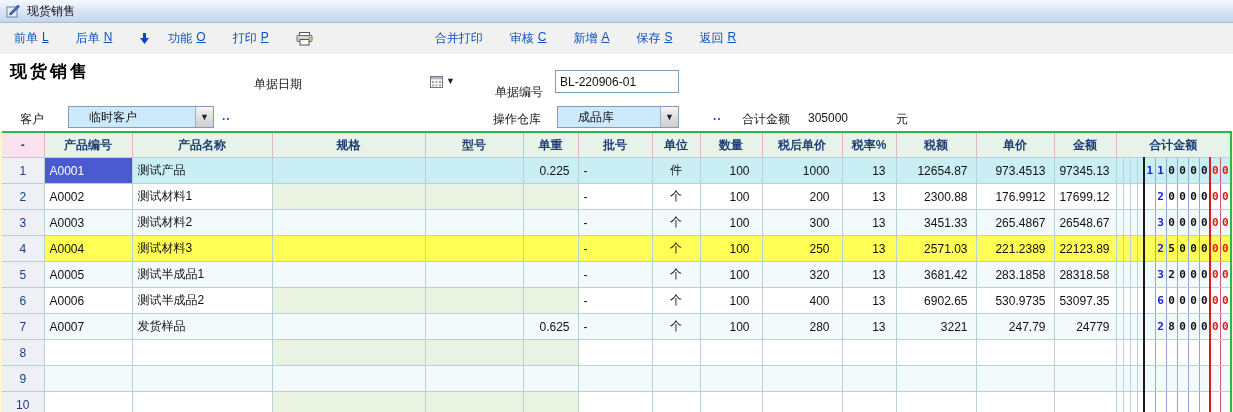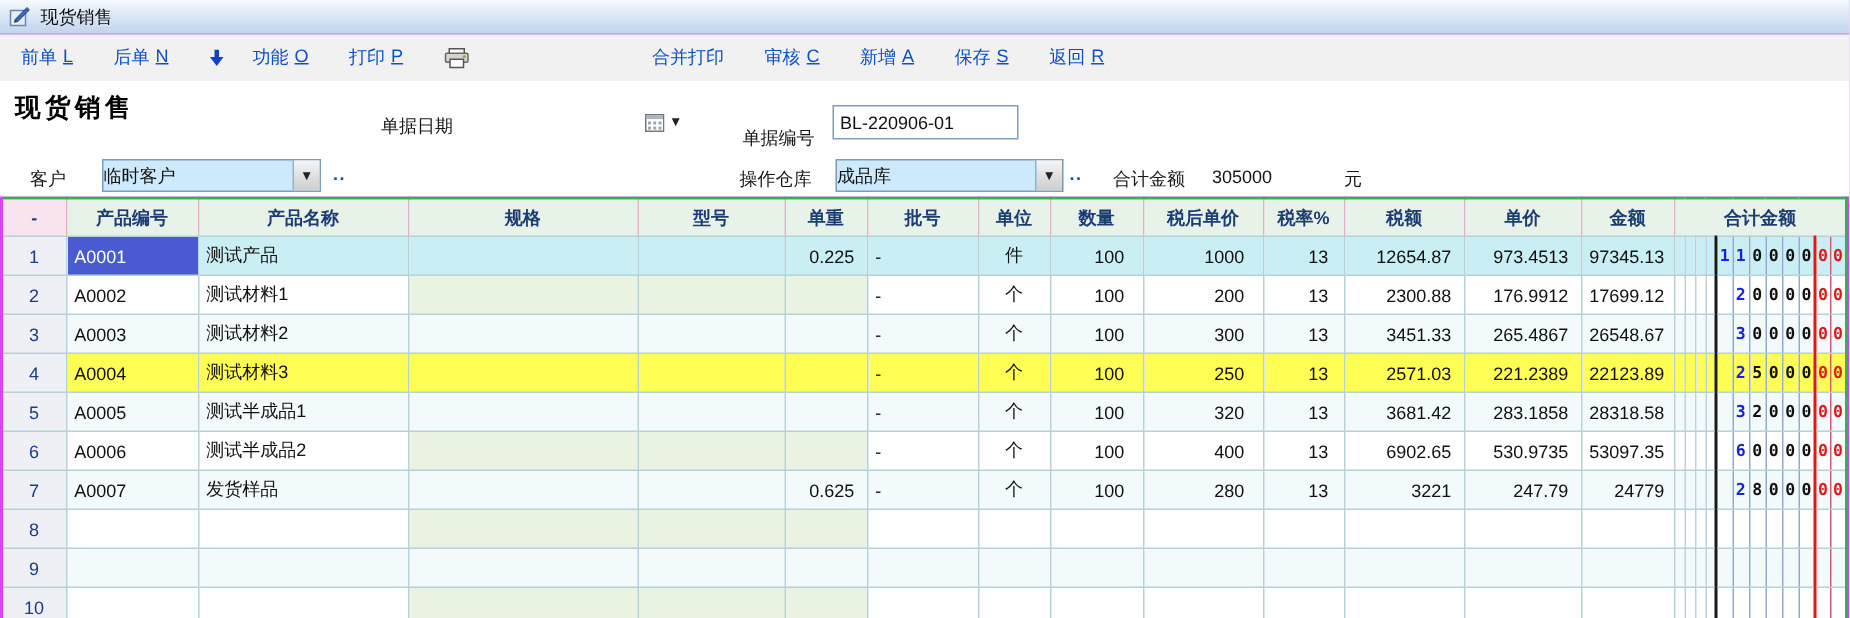--- a/index.html
+++ b/index.html
@@ -1,16 +1,16 @@
 <!DOCTYPE html>
 <html><head>
 <meta charset="utf-8">
 <style>
   html,body{margin:0;padding:0;background:#fff}
-  #app{position:relative;width:1233px;height:412px;overflow:hidden;background:#d946ef;
+  #app{position:relative;width:1233px;height:412px;overflow:hidden;background:#fef9c3;
        font-family:"Liberation Sans",sans-serif;font-size:12px;color:#111}
 
   
   .titlebar{height:22px;background:linear-gradient(#f4f9fe,#d7e4f4 55%,#c2d5ec);
             border-bottom:1px solid #a9bcd6;display:flex;align-items:center;padding-left:6px;gap:7px}
   .appicon{width:14px;height:14px;display:inline-block}
   .titletxt{font-size:12px;color:#101010}
 
   
   .toolbar{height:31px;background:#f1f1f1;border-bottom:1px solid #d8d8d8;
@@ -24,25 +24,25 @@
   .flb{position:absolute;white-space:nowrap;color:#151515}
   .pagetitle{position:absolute;left:10px;top:6px;font-size:17px;font-weight:bold;letter-spacing:3px;color:#000}
   .tin{position:absolute;height:23px;border:1px solid #7f9db9;background:#fff;box-sizing:border-box;
        font-family:"Liberation Sans",sans-serif;font-size:12px;padding:0 4px;color:#111}
   #doc-date{left:312px;top:16px;width:146px;padding-right:34px}
   #doc-no{left:555px;top:16px;width:124px}
   .datebtns{position:absolute;left:430px;top:20px;width:26px;height:15px;display:flex;align-items:center;gap:3px;cursor:pointer}
   .caret{font-size:9px;color:#222;line-height:1}
   .combo{position:absolute;height:22px;border:1px solid #7f9db9;background:#cdeafc;box-sizing:border-box;
          display:flex;align-items:stretch}
-  .combo .val{flex:1;display:flex;align-items:center;padding-left:0;overflow:hidden;white-space:nowrap}
+  .combo .val{flex:1;display:flex;align-items:center;padding-left:20px;overflow:hidden;white-space:nowrap}
   .ddb{width:17px;background:linear-gradient(#f6f6f6,#dcdcdc 60%,#cfcfcf);border-left:1px solid #98b0c6;
        display:flex;align-items:center;justify-content:center;cursor:pointer}
   #cust-combo{left:68px;top:52px;width:146px}
-  #wh-combo{left:557px;top:52px;width:152px}
+  #wh-combo{left:557px;top:52px;width:122px}
   .dots{position:absolute;color:#0b50c4;font-weight:bold;letter-spacing:1px;cursor:pointer}
 
   
   .gridwrap{position:absolute;top:131px;left:0;width:1233px;height:281px;overflow:hidden}
   table{border-collapse:collapse;table-layout:fixed;width:1229px;margin-left:2px;
         border-top:2px solid #2fb44e;border-right:2px solid #2fb44e;background:#fff}
   th{height:24px;background:#e7f3e9;color:#1c3c74;font-weight:bold;font-size:12px;
      border-right:1px solid #dfb3c9;border-bottom:1px solid #b6d2d8;overflow:hidden;white-space:nowrap;padding:0}
   th.thf{background:#f9e3ee}
   th.thg{border-right:none}

